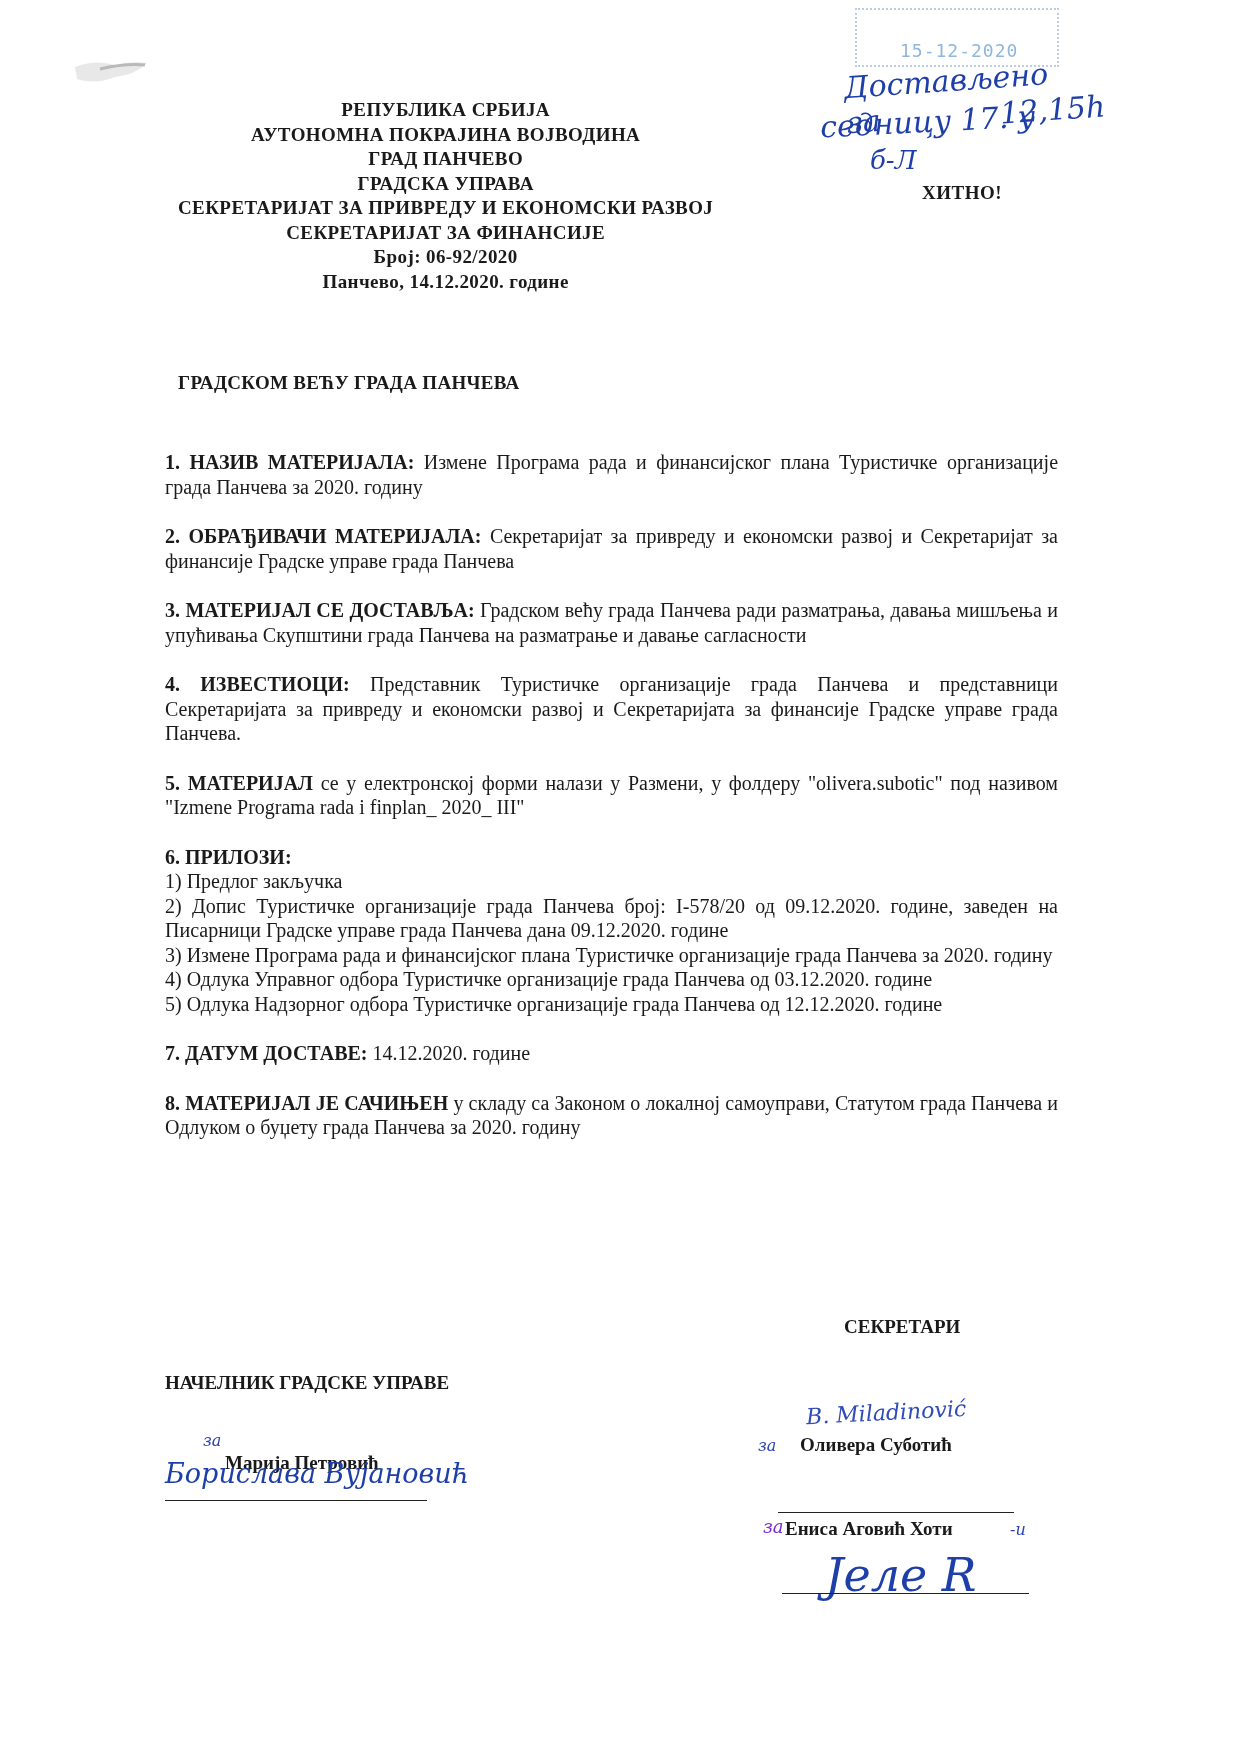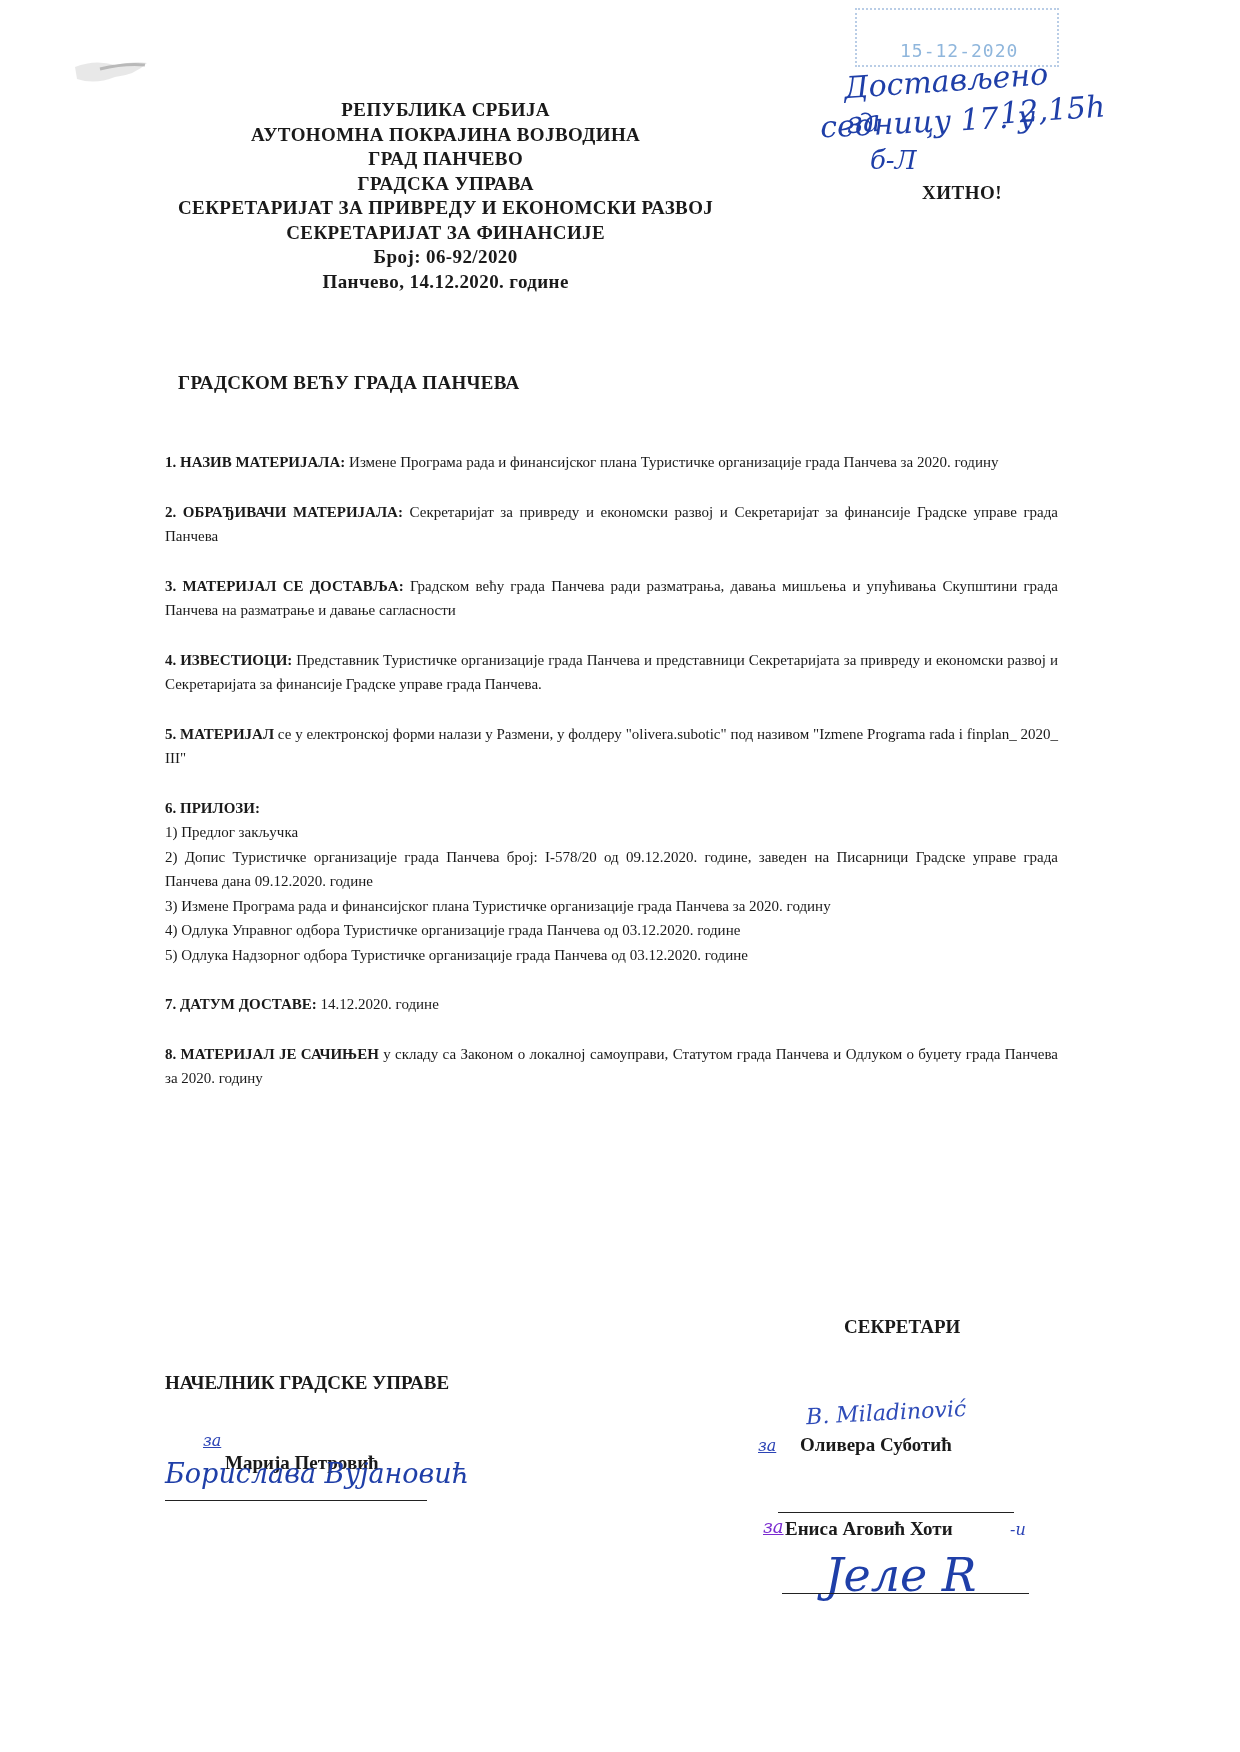--- a/index.html
+++ b/index.html
@@ -25,30 +25,30 @@
 
     .urgent { position: absolute; left: 922px; top: 182px; font-weight: bold; font-size: 19px; letter-spacing: 0.5px; }
 
     
     .header { position: absolute; left: 178px; top: 98px; font-weight: bold; font-size: 19px; line-height: 24.5px; }
     .header div { white-space: nowrap; letter-spacing: 0.4px; text-align: center; }
 
     .addressee { position: absolute; left: 178px; top: 372px; font-weight: bold; font-size: 19px; letter-spacing: 0.3px; }
 
     
-    .body { position: absolute; left: 165px; top: 450px; width: 893px; font-size: 15px; line-height: 24.5px; }
+    .body { position: absolute; left: 165px; top: 450px; width: 893px; font-size: 20px; line-height: 24.5px; }
     .section { margin: 0 0 25px 0; text-align: justify; }
     .section .lbl { font-weight: bold; }
     .list-item { margin: 0; text-align: justify; }
     .sec-attach { margin-bottom: 25px; }
 
     
     .sig-left-title { position: absolute; left: 165px; top: 1372px; font-weight: bold; font-size: 19px; }
     .sig-left-name { position: absolute; left: 225px; top: 1428px; font-weight: bold; font-size: 19px; margin-top: 24px; }
-    .za-mark { position: absolute; font-family: "DejaVu Serif", serif; font-style: italic; color: #2b43b5; font-size: 16px; text-decoration: underline; }
+    .za-mark { position: absolute; font-family: "DejaVu Serif", serif; font-style: italic; color: #2b43b5; font-size: 16px; }
     .za-1 { left: 203px; top: 1431px; }
     .sig-left-hand { position: absolute; left: 165px; top: 1458px; font-family: "DejaVu Serif", serif; font-style: italic;
                      font-size: 27px; color: #1f3fa8; }
     .sig-left-line { position: absolute; left: 165px; top: 1500px; width: 262px; height: 1px; background: #222; }
 
     .sig-right-title { position: absolute; left: 844px; top: 1316px; font-weight: bold; font-size: 19px; }
     .sig-right-hand1 { position: absolute; left: 806px; top: 1400px; font-family: "DejaVu Serif", serif; font-style: italic;
                        font-size: 22px; color: #2f4cb8; transform: rotate(-3deg); }
     .sig-right-name1 { position: absolute; left: 800px; top: 1434px; font-weight: bold; font-size: 19px; }
     .za-2 { left: 758px; top: 1436px; }
@@ -109,21 +109,21 @@
     <p class="section">
       <span class="lbl">5. МАТЕРИЈАЛ</span><span> се у електронској форми налази у Размени, у фолдеру "olivera.subotic" под називом  "Izmene Programa rada i finplan_ 2020_ III"</span>
     </p>
 
     <div class="sec-attach">
       <div class="lbl" style="font-weight:bold">6.  ПРИЛОЗИ:</div>
       <p class="list-item">1)  Предлог закључка</p>
       <p class="list-item">2) Допис Туристичке организације града Панчева број: I-578/20 од 09.12.2020. године, заведен на Писарници Градске управе града Панчева дана 09.12.2020. године</p>
       <p class="list-item">3) Измене Програма рада и финансијског плана Туристичке организације града Панчева за 2020. годину</p>
       <p class="list-item">4) Одлука Управног одбора Туристичке организације града Панчева од 03.12.2020. године</p>
-      <p class="list-item">5) Одлука Надзорног одбора Туристичке организације града Панчева од 03.12.2020. године</p>
+      <p class="list-item">5) Одлука Надзорног одбора Туристичке организације града Панчева од 12.12.2020. године</p>
     </div>
 
     <p class="section">
       <span class="lbl">7. ДАТУМ ДОСТАВЕ:</span><span> 14.12.2020. године</span>
     </p>
     <p class="section">
       <span class="lbl">8. МАТЕРИЈАЛ ЈЕ САЧИЊЕН</span><span> у складу са Законом о локалној самоуправи, Статутом града Панчева и Одлуком о буџету града Панчева за 2020. годину</span>
     </p>
   </div>
 

